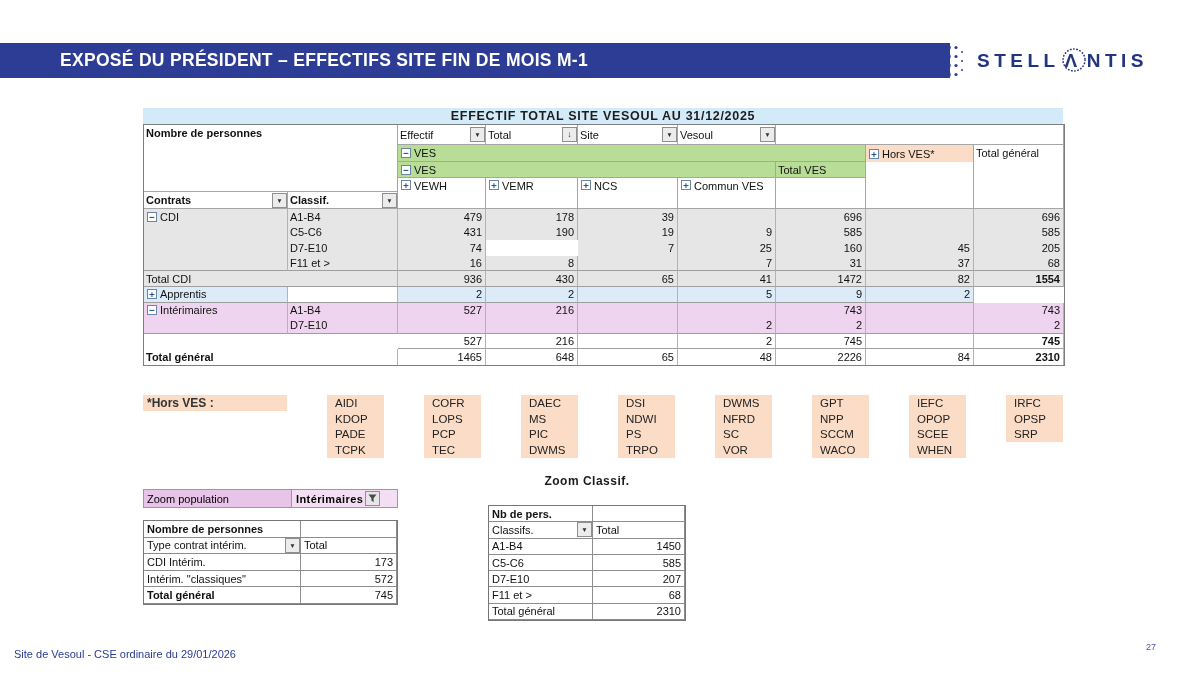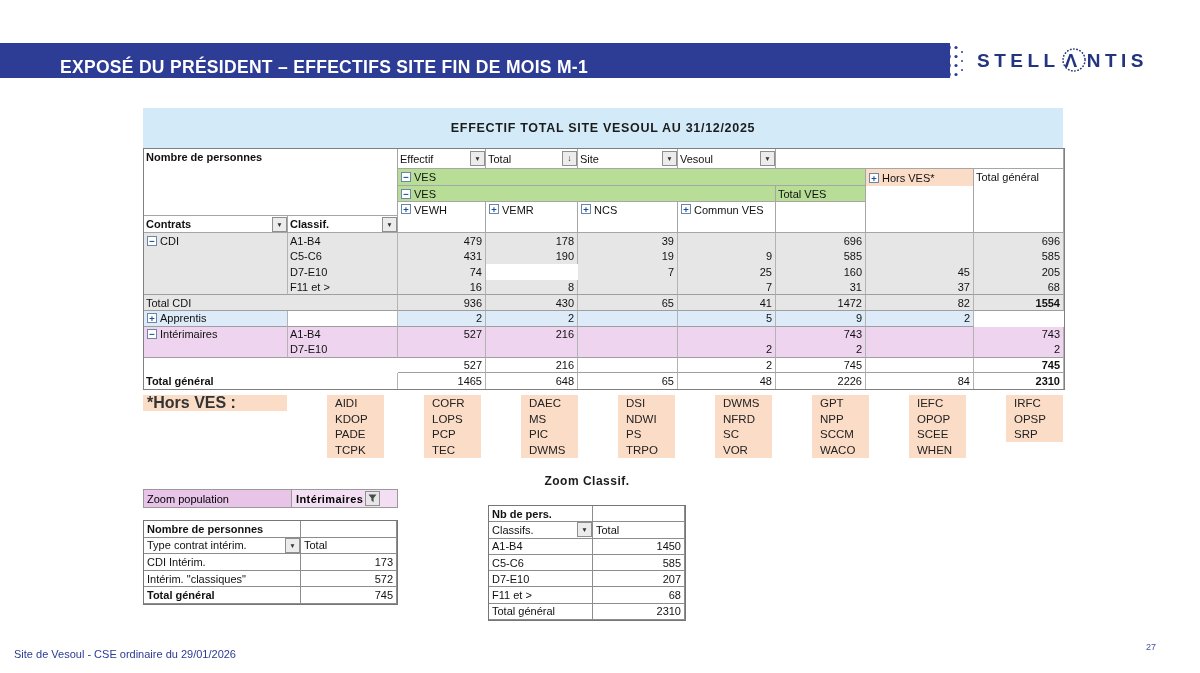--- a/index.html
+++ b/index.html
@@ -1,31 +1,31 @@
 <!DOCTYPE html>
 <html><head>
 <meta charset="utf-8">
 <style>
   html,body{margin:0;padding:0;background:#fff;}
   .slide{position:relative;width:1200px;height:673px;background:#fff;overflow:hidden;
          font-family:"Liberation Sans",sans-serif;}
 
   
   .banner{position:absolute;left:0;top:43px;width:950px;height:35px;background:#2d3c94;
-          display:flex;align-items:flex-end;padding-left:60px;box-sizing:border-box;}
+          display:flex;align-items:center;padding-left:60px;box-sizing:border-box;}
   .banner span{color:#fff;font-size:17.5px;font-weight:bold;letter-spacing:.3px;}
   .dots{position:absolute;left:933px;top:43px;}
   .logo{position:absolute;left:977px;top:47px;height:28px;display:flex;align-items:center;
         color:#243580;font-weight:bold;font-size:19px;letter-spacing:4.5px;}
   .logo-a{position:relative;display:inline-flex;width:27px;justify-content:center;}
   .logo-a svg{position:absolute;left:1px;top:-3px;}
 
   
   .pivot{position:absolute;left:143px;top:108px;width:920px;}
-  .pivot-title{height:40px;background:#d3ebf8;display:flex;align-items:center;justify-content:center;
+  .pivot-title{height:16px;background:#d3ebf8;display:flex;align-items:center;justify-content:center;
                font-weight:bold;font-size:12.5px;letter-spacing:.7px;color:#1c1c1c;}
   .pgrid{display:grid;width:920px;border:1px solid #7f7f7f;background:#fff;
          grid-template-columns:144px 110px 88px 92px 100px 98px 90px 108px 90px;
          grid-template-rows:20px 17px 16px 14px 17px repeat(10,15.6px);}
   .hc{display:flex;align-items:center;font-size:11px;color:#111;background:#fff;
       border-right:1px solid #a6a6a6;border-bottom:1px solid #a6a6a6;
       padding-left:2px;white-space:nowrap;overflow:hidden;box-sizing:border-box;}
   .top{align-items:flex-start;padding-top:2px;}
   .grn{background:#b7dd96;}
   .sal{background:#fbdcc6;}
@@ -40,21 +40,21 @@
   .dd{margin-left:auto;width:13px;height:13px;flex:none;border:1px solid #8f8f8f;background:#ececec;
       color:#333;font-size:6.5px;display:flex;align-items:center;justify-content:center;cursor:pointer;}
   .sortg{font-size:9px;line-height:9px;}
   .exp{width:10px;height:10px;flex:none;border:1px solid #6b87a8;background:#fff;color:#1f4e9c;
        font-family:"DejaVu Sans Mono",monospace;font-size:9px;line-height:8px;font-weight:bold;
        text-align:center;margin:0 3px 0 1px;display:inline-block;box-sizing:border-box;cursor:pointer;}
 
   
   .hv{position:absolute;left:143px;top:395px;width:920px;display:grid;
       grid-template-columns:144px repeat(8,97px);grid-template-rows:repeat(4,15.8px);}
-  .hv-label{grid-area:1/1/2/2;background:#fbdcc6;font-weight:bold;font-size:16px;color:#333;
+  .hv-label{grid-area:1/1/2/2;background:#fbdcc6;font-weight:bold;font-size:12px;color:#333;
             display:flex;align-items:center;padding-left:4px;}
   .hvc{background:#fbdcc6;font-size:11.5px;color:#222;display:flex;align-items:center;padding-left:8px;margin-left:40px;}
 
   
   .zpbar{position:absolute;left:143px;top:489px;width:255px;height:19px;display:flex;
          border:1px solid #9a9a9a;box-sizing:border-box;}
   .zp1{width:148px;background:#e8c4e8;border-right:1px solid #9a9a9a;font-size:11px;
        display:flex;align-items:center;padding-left:3px;box-sizing:border-box;}
   .zp2{flex:1;background:#f3def3;font-weight:bold;font-size:11px;letter-spacing:.4px;
        display:flex;align-items:center;padding-left:4px;}

